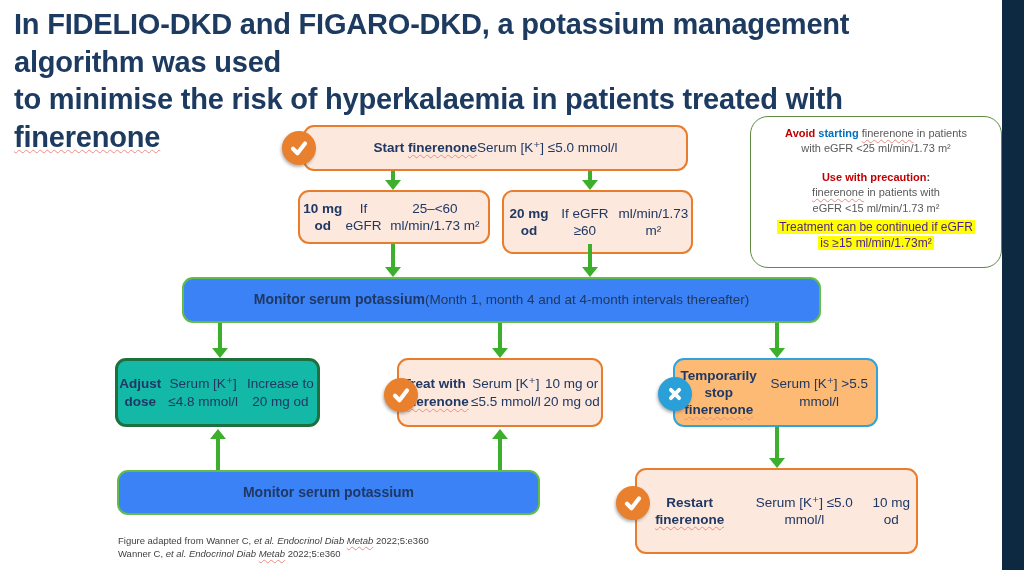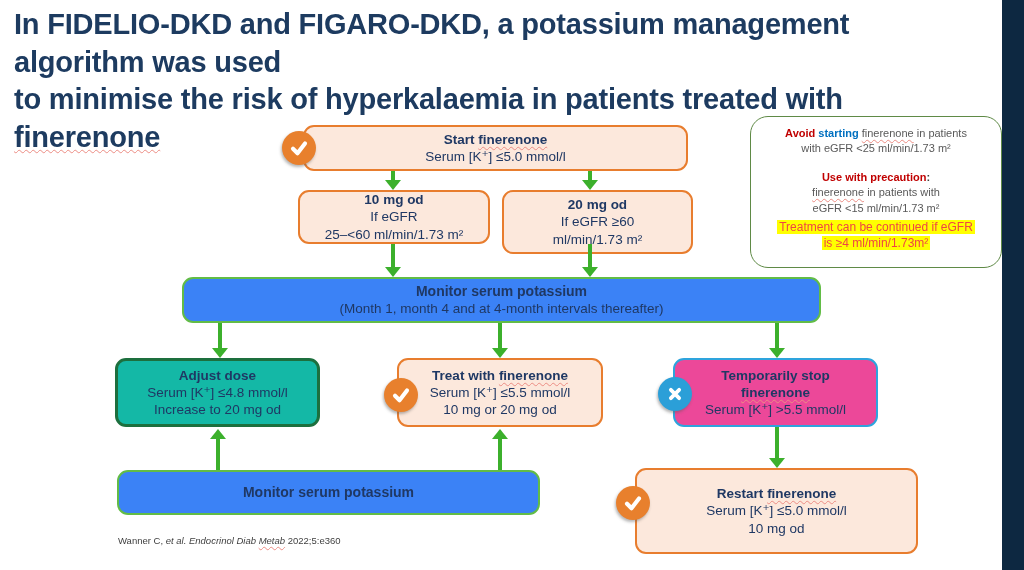--- a/index.html
+++ b/index.html
@@ -17,28 +17,28 @@
   .sq {
     text-decoration-line:underline;
     text-decoration-style:wavy;
     text-decoration-color:#ec8d84;
     text-decoration-thickness:1px;
     text-underline-offset:2px;
   }
   
   .box {
     position:absolute; box-sizing:border-box; border-radius:11px;
-    display:flex; flex-direction:column; justify-content:center; align-items:center;
+    display:flex; justify-content:center; align-items:center;
     text-align:center; color:#1f3864; font-size:13.5px; line-height:1.27;
   }
   .box .hd { font-weight:bold; white-space:pre-line; }
   .orange    { background:#fce8dc; border:2.5px solid #e87d2e; }
   .green     { background:#3b82f6; border:2.5px solid #62bc46; }
   .greendark { background:#14b8a6; border:3px solid #1d6f3e; }
-  .blue      { background:#ec4899; border:2.5px solid #2ea4dd; }
+  .blue      { background:#fdba74; border:2.5px solid #2ea4dd; }
   
   .conn { position:absolute; width:16px; }
   .conn .shaft { position:absolute; left:6px; width:4px; background:#3cb02c; }
   .conn .head { position:absolute; left:0; width:0; height:0;
                 border-left:8px solid transparent; border-right:8px solid transparent; }
   .conn.down .shaft { top:0; height:calc(100% - 8px); }
   .conn.down .head  { bottom:0; border-top:10px solid #3cb02c; }
   .conn.up .shaft { top:8px; height:calc(100% - 8px); }
   .conn.up .head  { top:0; border-bottom:10px solid #3cb02c; }
   
@@ -53,21 +53,21 @@
   #sidebox {
     position:absolute; left:750px; top:116px; width:252px; height:152px;
     box-sizing:border-box; border:1.5px solid #5f8a46; border-radius:18px;
     background:#ffffff; text-align:center; color:#595959;
     font-size:11px; line-height:1.4; padding-top:9px;
   }
   .red-b  { color:#c00000; font-weight:bold; }
   .blue-b { color:#0070c0; font-weight:bold; }
   .dark-c { color:#404040; font-weight:bold; }
   .sb-gap { height:13px; }
-  .hl-line { font-size:12px; color:#ef4444; line-height:1.3; }
+  .hl-line { font-size:12px; color:#4c1d95; line-height:1.3; }
   .hl-line span { background:#ffff00; padding:0 2px; }
   #sb-highlight { margin-top:4px; }
   
   #footer {
     position:absolute; left:118px; top:535px; font-size:9.5px;
     color:#3f3f3f; line-height:1.35; text-align:left;
   }
   #footer .it { font-style:italic; }
   
   #edgebar { position:absolute; right:0; top:0; width:22px; height:570px; background:#0d2841; }
@@ -195,23 +195,24 @@
 
   <div id="sidebox">
     <div><span class="red-b">Avoid</span><span class="blue-b"> starting </span><span class="sq">finerenone</span><span> in patients</span></div>
     <div>with eGFR &lt;25 ml/min/1.73 m²</div>
     <div class="sb-gap"></div>
     <div><span class="red-b">Use with precaution</span><span class="dark-c">:</span></div>
     <div><span class="sq">finerenone</span><span> in patients with</span></div>
     <div>eGFR &lt;15 ml/min/1.73 m²</div>
     <div id="sb-highlight">
       <div class="hl-line"><span>Treatment can be continued if eGFR</span></div>
-      <div class="hl-line"><span>is ≥4 ml/min/1.73m²</span></div>
+      <div class="hl-line"><span>is ≥15 ml/min/1.73m²</span></div>
     </div>
   </div>
 
   <div id="footer">
+    <div><span>Figure adapted from Wanner C, </span><span class="it">et al. Endocrinol Diab </span><span class="it sq">Metab</span><span> 2022;5:e360</span></div>
     <div><span>Wanner C, </span><span class="it">et al. Endocrinol Diab </span><span class="it sq">Metab</span><span> 2022;5:e360</span></div>
   </div>
 
   <div id="edgebar"></div>
 
 </div>
 
 </body></html>

